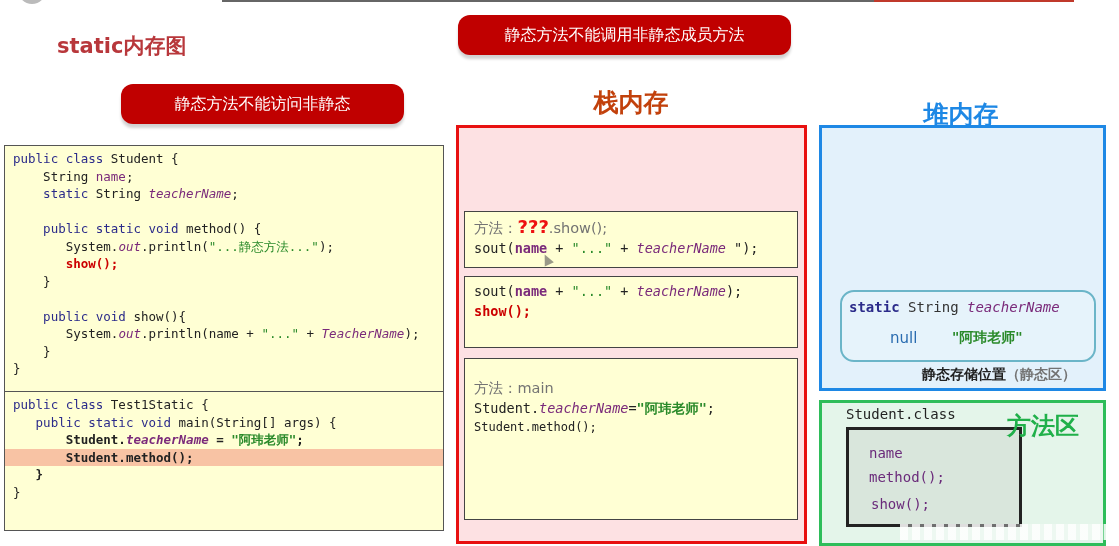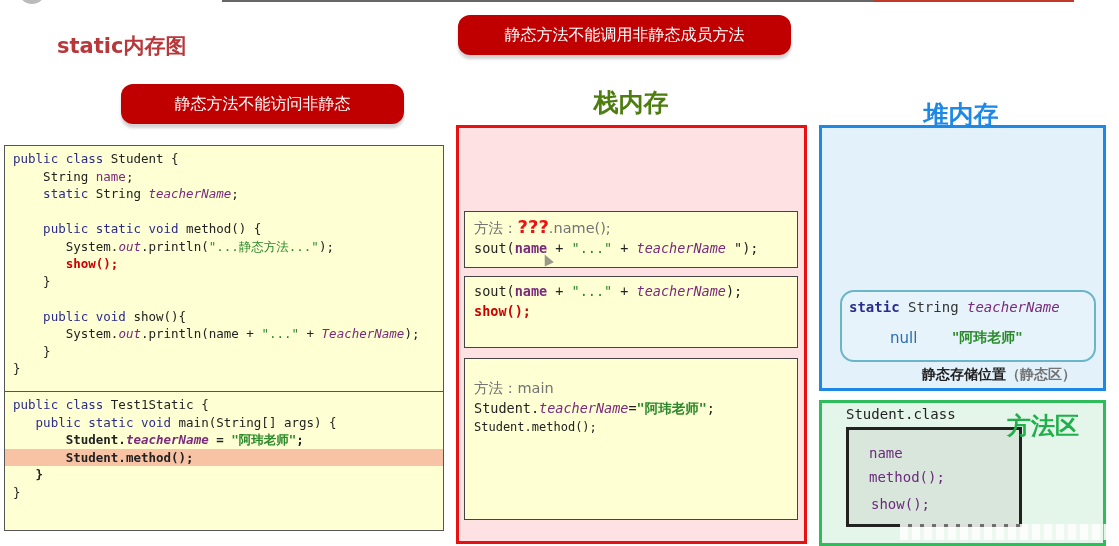--- a/index.html
+++ b/index.html
@@ -16,21 +16,21 @@
     .page-title { left: 57px; top: 32px; color: #b8373b; font-size: 21px; font-weight: bold; font-family: "DejaVu Sans", sans-serif; }
     .banner {
       background: #c00000; color: #fff; border-radius: 12px; font-size: 16px;
       display: flex; align-items: center; justify-content: center;
       box-shadow: 0 4px 3px rgba(0,0,0,0.18);
     }
     .banner-left { left: 121px; top: 84px; width: 283px; height: 40px; }
     .banner-top { left: 458px; top: 15px; width: 333px; height: 40px; }
 
     .mem-title { font-size: 25px; font-weight: bold; text-align: center; }
-    .stack-title { left: 455px; top: 86px; width: 352px; color: #4d7c0f; }
+    .stack-title { left: 455px; top: 86px; width: 352px; color: #c2410c; }
     .heap-title { left: 818px; top: 98px; width: 286px; color: #1e88e5; }
 
     .code {
       font-family: "DejaVu Sans Mono", monospace; font-size: 12.5px; line-height: 17.5px;
       color: #222; white-space: pre;
     }
     .codebox {
       background: #ffffd4; border: 1.5px solid #555; box-sizing: border-box;
     }
     .code-student { left: 4px; top: 145px; width: 440px; height: 264px; padding: 4px 8px; }
@@ -91,21 +91,21 @@
 <div class="abs banner banner-left">静态方法不能访问非静态</div>
 
 <div class="abs codebox code code-student"><div><span class="kw">public class</span><span> Student {</span></div><div>    <span>String </span><span class="fld">name</span><span>;</span></div><div>    <span class="kw">static</span><span> String </span><span class="it">teacherName</span><span>;</span></div><div> </div><div>    <span class="kw">public static void</span><span> method() {</span></div><div>       <span>System.</span><span class="itout">out</span><span>.println(</span><span class="str">"...静态方法..."</span><span>);</span></div><div>       <span class="red">show();</span></div><div>    <span>}</span></div><div> </div><div>    <span class="kw">public void</span><span> show(){</span></div><div>       <span>System.</span><span class="itout">out</span><span>.println(name + </span><span class="str">"..."</span><span> + </span><span class="it">TeacherName</span><span>);</span></div><div>    <span>}</span></div><div><span>}</span></div></div>
 
 <div class="abs codebox code code-test"><div><span class="kw">public class</span><span> Test1Static {</span></div><div>   <span class="kw">public static void</span><span> main(String[] args) {</span></div><div class="bold">       <span>Student.</span><span class="it">teacherName</span><span> = </span><span class="strb">"阿玮老师"</span><span>;</span></div><div class="hl-line bold">       <span>Student.method();</span></div><div class="bold">   <span>}</span></div><div><span>}</span></div></div>
 
 <div class="abs mem-title stack-title">栈内存</div>
 <div class="abs stack-box"></div>
 
 <div class="abs frame frame1">
-  <div><span class="lbl">方法：</span><span class="qmark">???</span><span class="lbl">.name();</span></div>
+  <div><span class="lbl">方法：</span><span class="qmark">???</span><span class="lbl">.show();</span></div>
   <div class="code"><span>sout(</span><span class="fld bold">name</span><span> + </span><span class="str">"..."</span><span> + </span><span class="it">teacherName</span><span> ");</span></div>
 </div>
 
 <div class="abs frame frame2">
   <div class="code"><span>sout(</span><span class="fld bold">name</span><span> + </span><span class="str">"..."</span><span> + </span><span class="it">teacherName</span><span>);</span></div>
   <div class="code red">show();</div>
 </div>
 
 <div class="abs frame frame3">
   <div class="lbl">方法：main</div>

